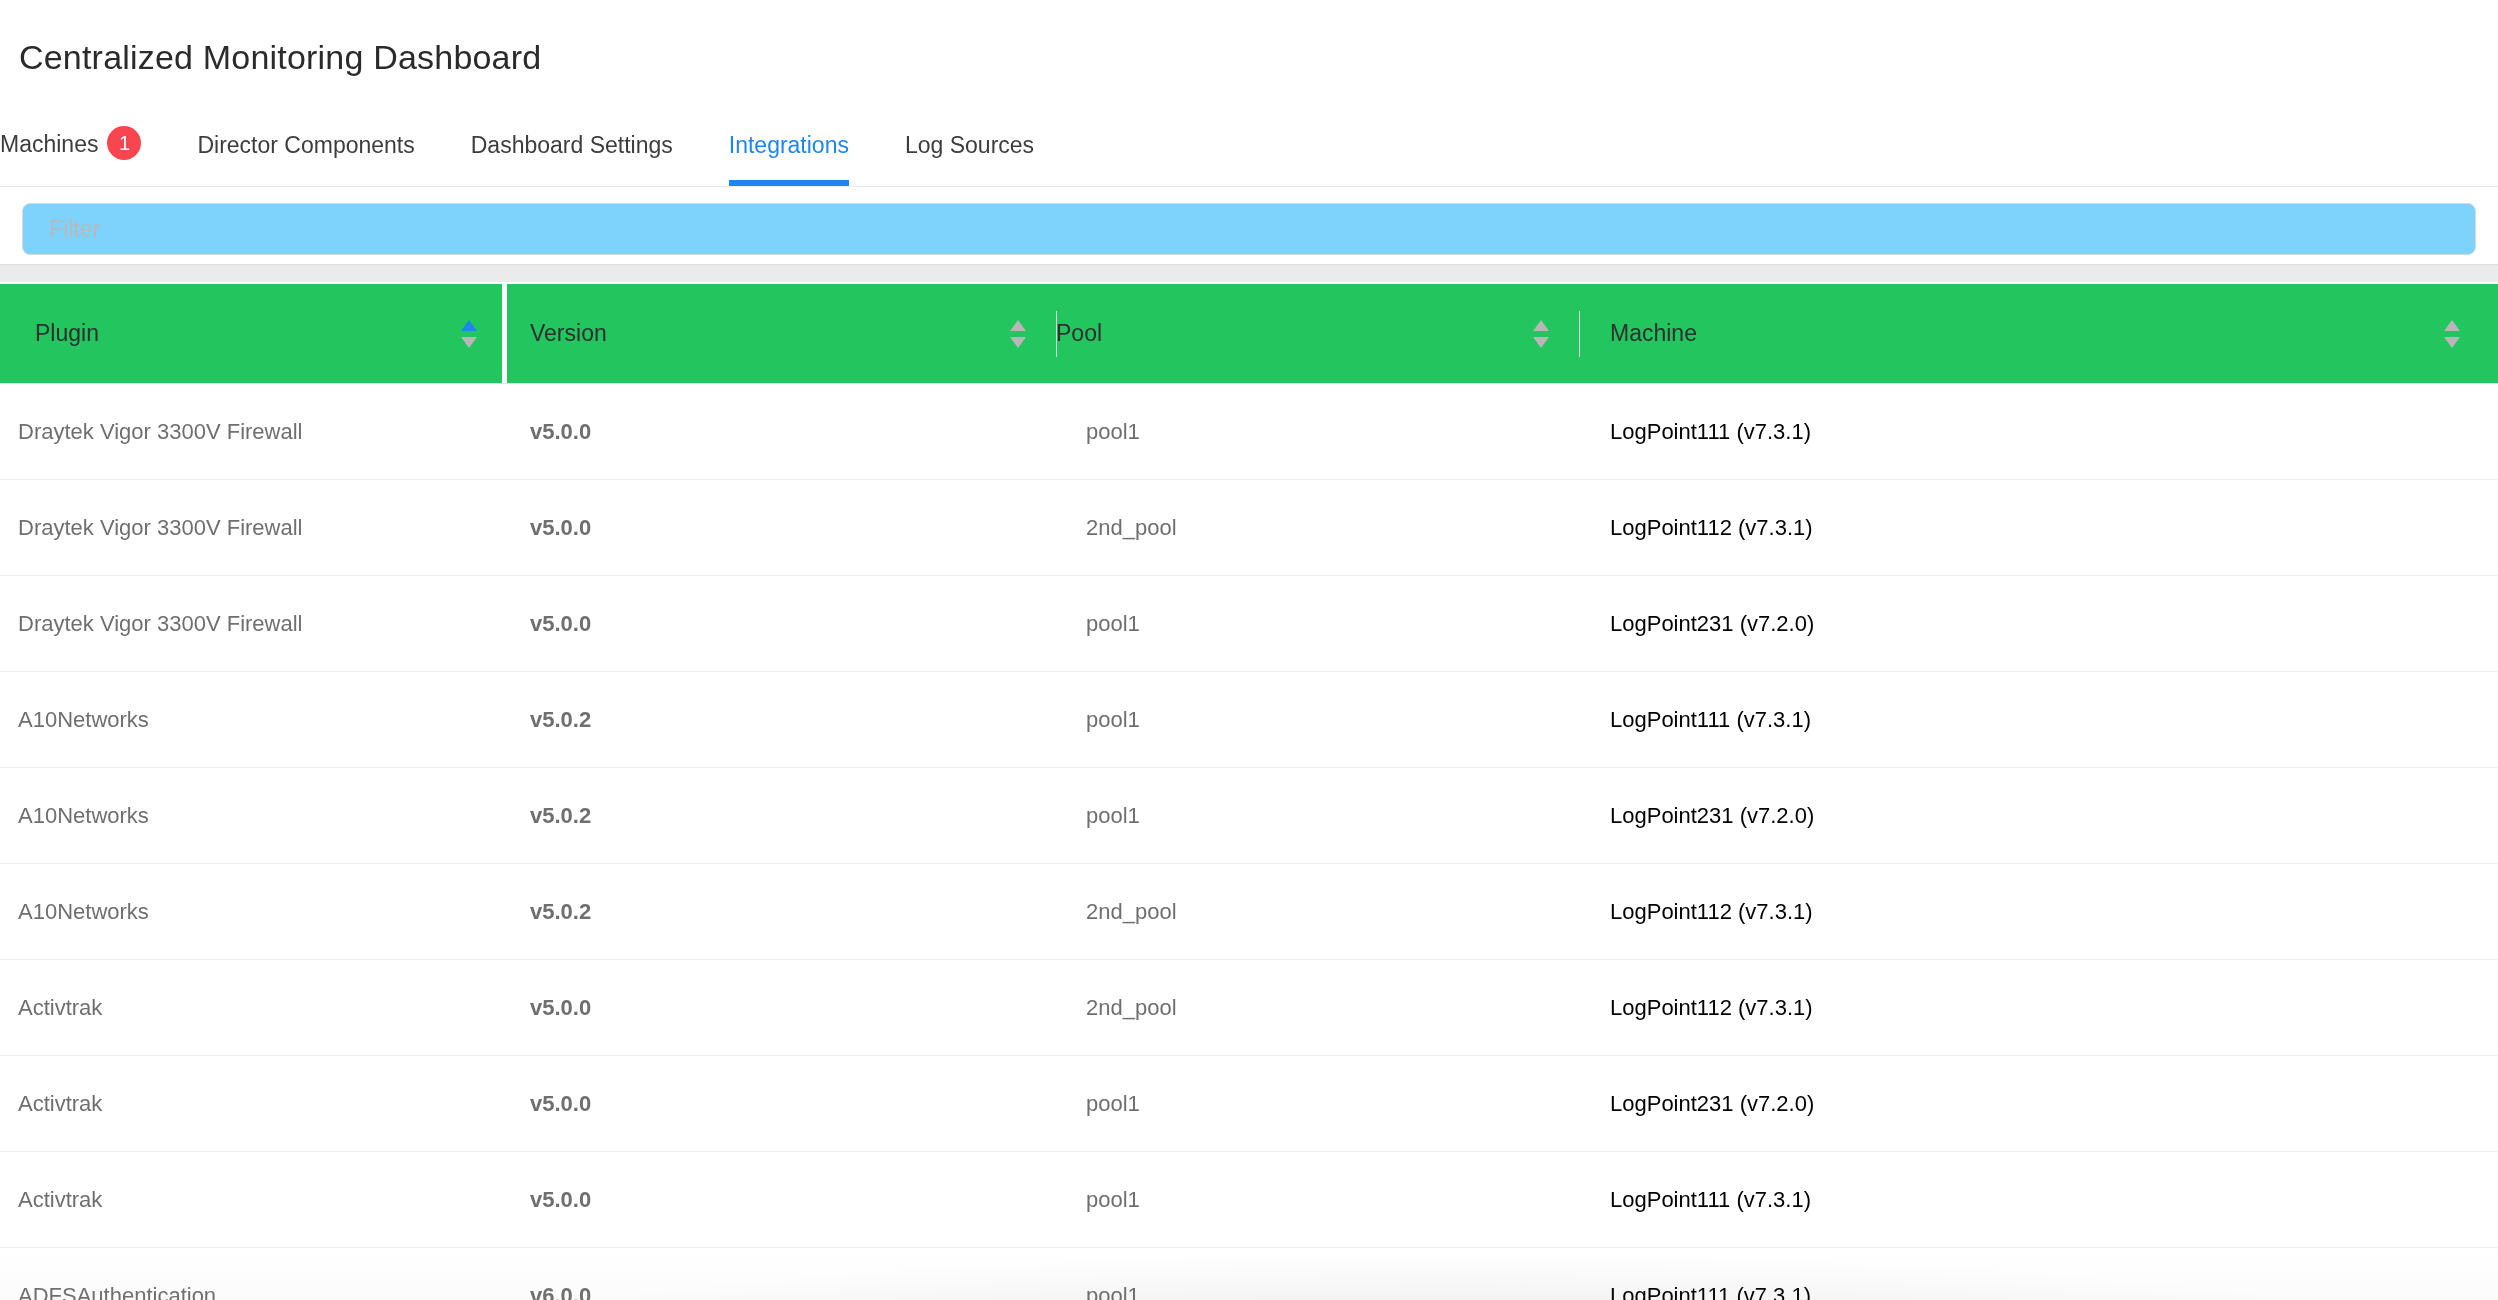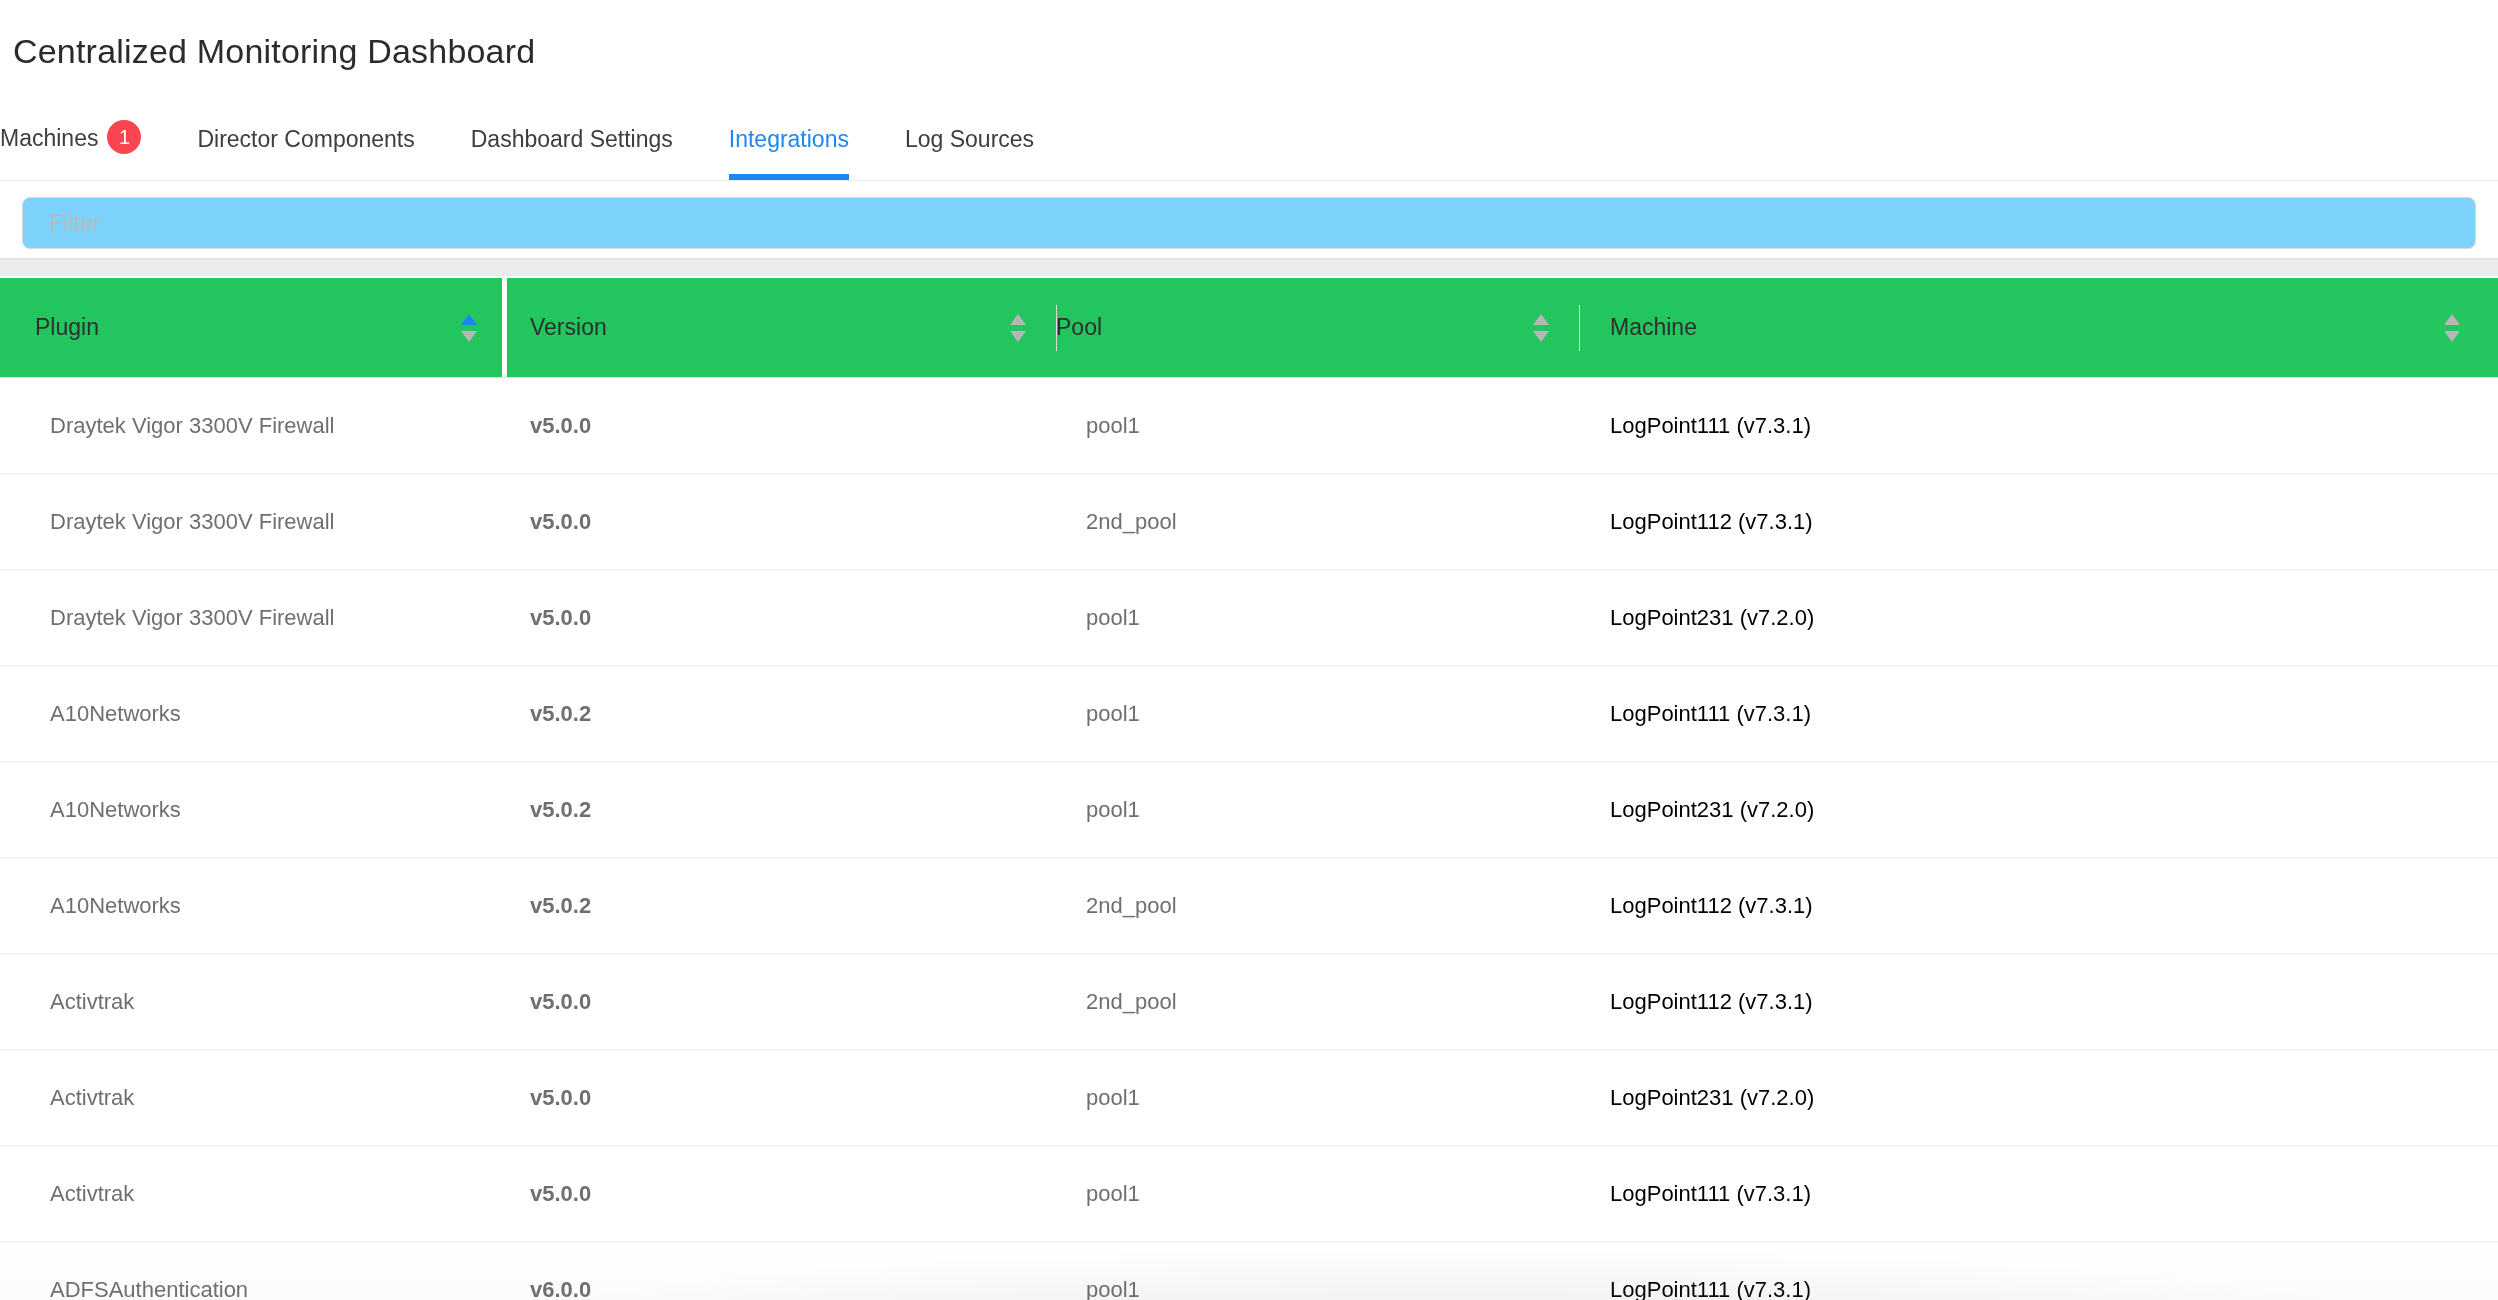--- a/index.html
+++ b/index.html
@@ -10,21 +10,21 @@
   html,body{margin:0;padding:0;}
   body{
     width:2498px;height:1300px;overflow:hidden;background:#ffffff;
     font-family:"Liberation Sans","DejaVu Sans",sans-serif;
     -webkit-font-smoothing:antialiased;
   }
   .page{position:relative;width:2498px;height:1300px;}
 
   
   .page-title{
-    margin:4px;padding:26px 0 0 9px;
+    margin:10px;padding:26px 0 0 9px;
     font-size:34px;line-height:42px;font-weight:500;color:#2b2b2b;
     letter-spacing:.2px;
   }
 
   
   .tab-bar{
     display:flex;align-items:flex-end;gap:56px;
     margin-top:50px;
     border-bottom:1px solid #e9e9e9;
   }
@@ -91,21 +91,21 @@
 
   .tbody{position:relative;}
   .tr{
     display:grid;grid-template-columns:507px 549px 523px 1fr;
     height:96px;border-bottom:1px solid #ededed;background:#ffffff;
   }
   .td{
     display:flex;align-items:center;
     font-size:22px;color:#6f6f6f;white-space:nowrap;overflow:hidden;
   }
-  .td-plugin{padding-left:50px;}
+  .td-plugin{padding-left:18px;}
   .td-version{padding-left:23px;font-weight:bold;}
   .td-pool{padding-left:30px;}
   .td-machine{padding-left:31px;color:#000000;}
 
   
   .bottom-shade{
     position:absolute;left:0;right:0;bottom:0;height:95px;pointer-events:none;
     background:
       radial-gradient(60% 160% at 58% 115%, rgba(90,90,90,0.10), rgba(90,90,90,0) 70%),
       linear-gradient(to bottom, rgba(120,120,120,0), rgba(120,120,120,0.05));

